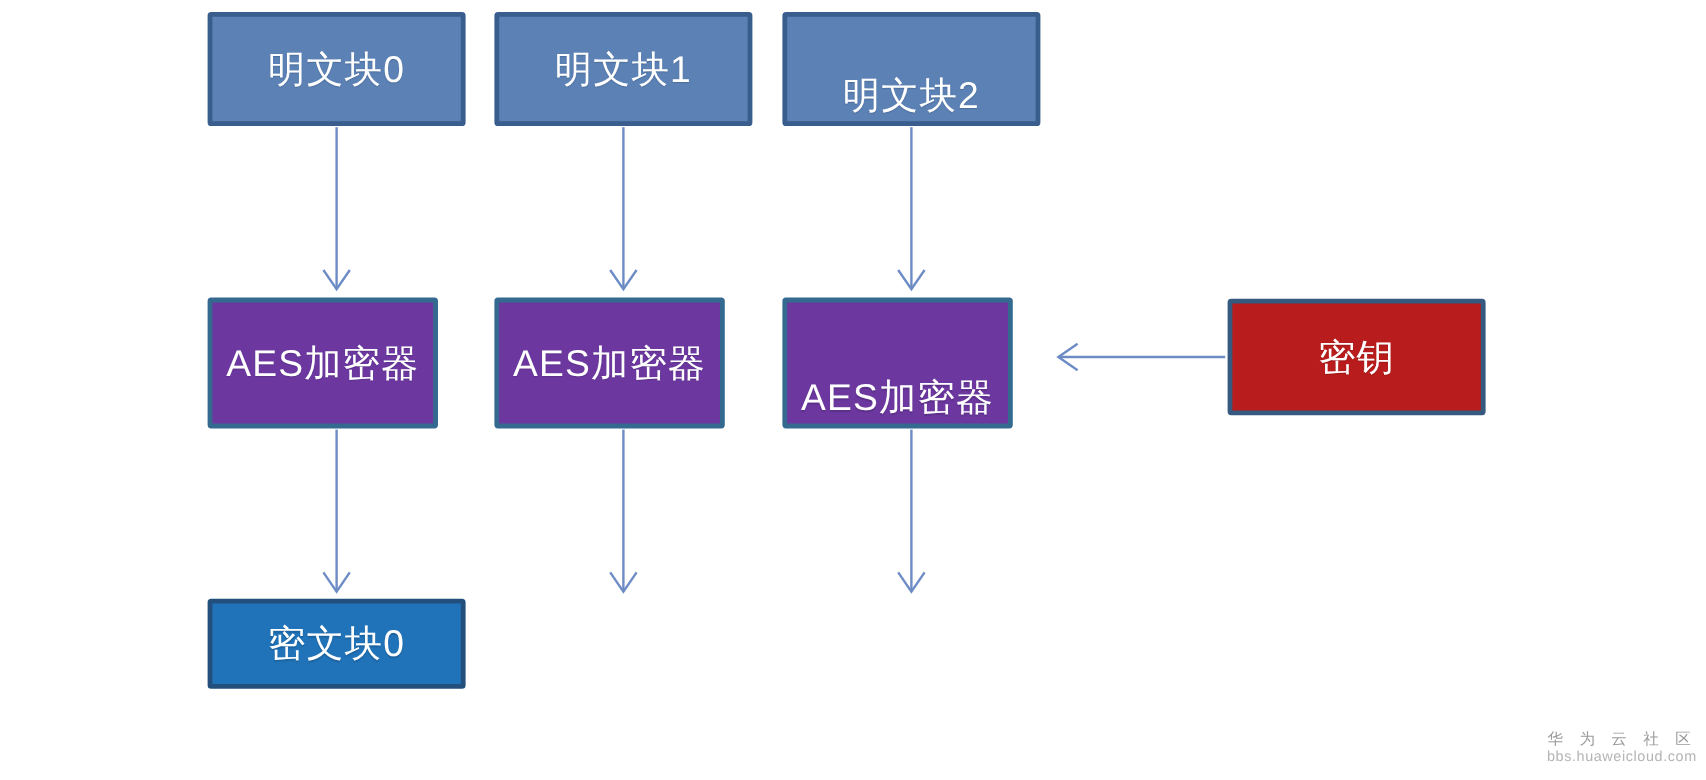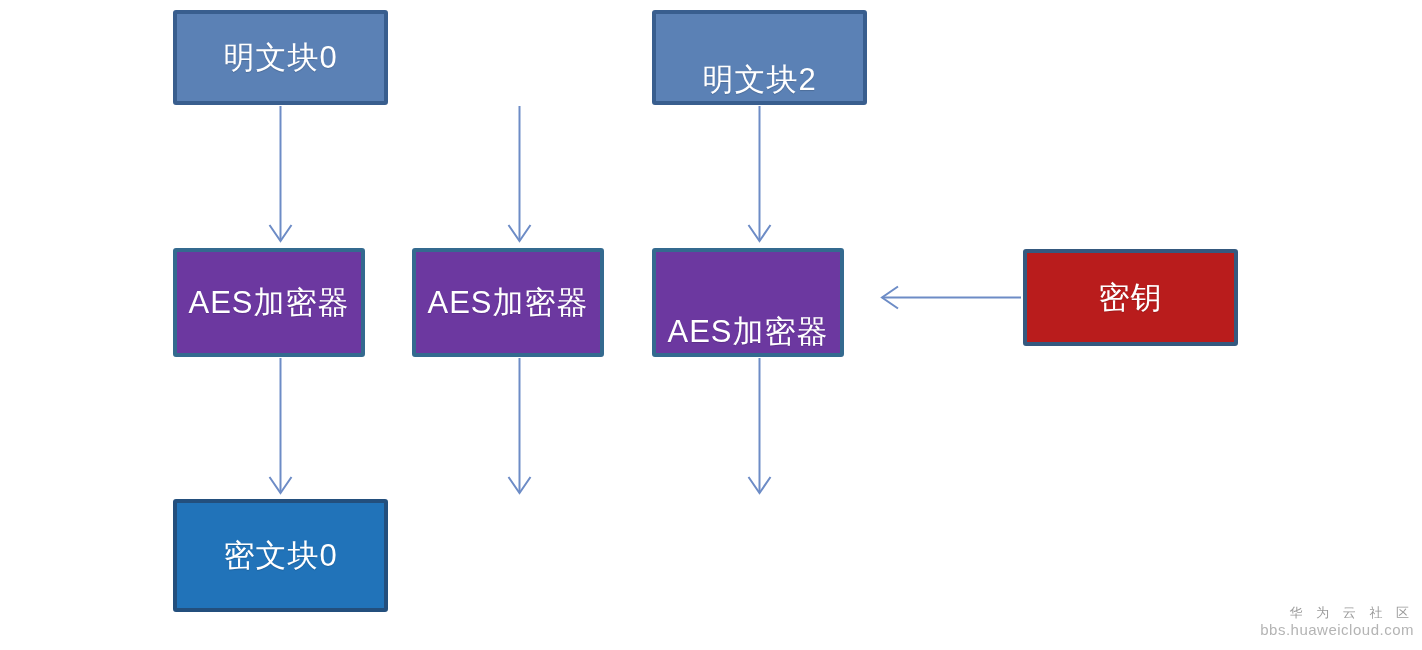--- a/index.html
+++ b/index.html
@@ -41,21 +41,21 @@
     border: 4px solid #346a8f;
     width: 192px;
     height: 109px;
     top: 248px;
   }
   
   .cipher {
     background: #2173b9;
     border: 4px solid #234f7d;
     width: 215px;
-    height: 113px;
+    height: 75px;
     top: 499px;
   }
   
   .key {
     background: #b91c1c;
     border: 4px solid #35597f;
     width: 215px;
     height: 97px;
     top: 249px;
     left: 1023px;
@@ -85,21 +85,21 @@
     text-align: right;
     line-height: 1.15;
   }
   .watermark .site {
     color: #9a9a9a;
     font-size: 13px;
     letter-spacing: 5px;
   }
   .watermark .url {
     color: #b4b4b4;
-    font-size: 15px;
+    font-size: 12px;
     letter-spacing: 0.5px;
   }
 </style>
 </head>
 <body>
 
 <div class="canvas">
 
   <svg class="arrows" viewBox="0 0 1422 650" xmlns="http://www.w3.org/2000/svg">
 
@@ -131,20 +131,23 @@
 
     <g>
       <line x1="1021" y1="297.5" x2="882" y2="297.5"></line>
       <polyline points="898,286.5 882,297.5 898,308.5"></polyline>
     </g>
   </svg>
 
   <div class="box plain col0">
     <span>明文块0</span>
   </div>
+  <div class="box plain col1">
+    <span>明文块1</span>
+  </div>
   <div class="box plain col2">
     <span>明文块2</span>
   </div>
 
   <div class="box aes col0">
     <span>AES加密器</span>
   </div>
   <div class="box aes col1">
     <span>AES加密器</span>
   </div>

